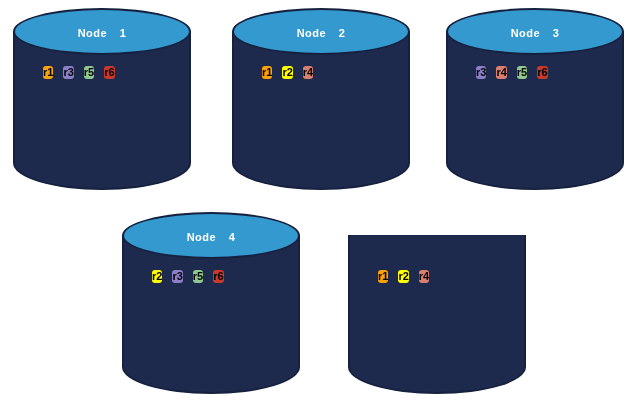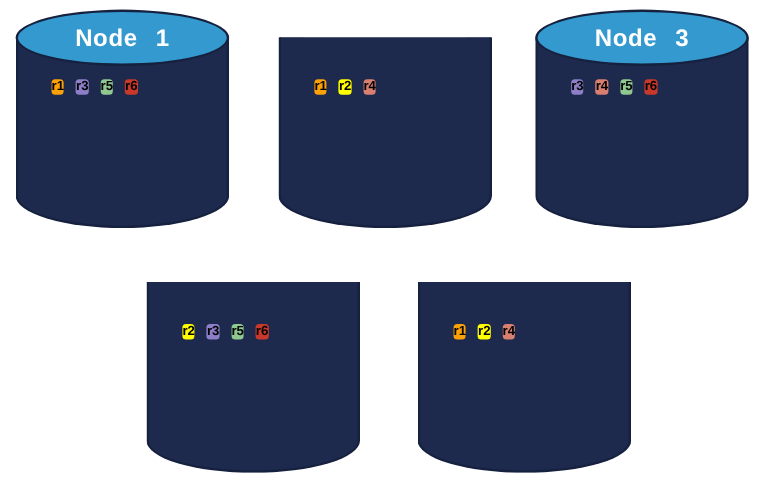--- a/index.html
+++ b/index.html
@@ -34,21 +34,21 @@
     background: var(--cyl-top, #3399ce);
     border: 2px solid var(--cyl-outline, #16213f);
     border-radius: 50%;
     display: flex;
     align-items: center;
     justify-content: center;
     z-index: 2;
   }
   .node-title {
     color: var(--title-color, #ffffff);
-    font-size: 20px;
+    font-size: 11px;
     font-weight: bold;
     letter-spacing: 0.5px;
     word-spacing: 9px;
     padding-top: 2px;
     white-space: nowrap;
   }
   .rows {
     position: absolute;
     left: 30px; right: 30px;
     top: 58px;
@@ -81,40 +81,46 @@
       </div>
       <div class="rows">
         <div class="row" style="background: rgb(252, 161, 8);">r1</div>
         <div class="row" style="background: rgb(140, 127, 200);">r3</div>
         <div class="row" style="background: rgb(143, 201, 143);">r5</div>
         <div class="row" style="background: rgb(200, 57, 43);">r6</div>
       </div>
     </div>
     <div class="node" style="left: 232px; top: 8px;">
       <div class="cyl-body"></div>
+      <div class="cyl-top">
+        <span class="node-title">Node 2</span>
+      </div>
       <div class="rows">
         <div class="row" style="background: rgb(252, 161, 8);">r1</div>
         <div class="row" style="background: rgb(255, 255, 0);">r2</div>
         <div class="row" style="background: rgb(217, 127, 112);">r4</div>
       </div>
     </div>
     <div class="node" style="left: 446px; top: 8px;">
       <div class="cyl-body"></div>
       <div class="cyl-top">
         <span class="node-title">Node 3</span>
       </div>
       <div class="rows">
         <div class="row" style="background: rgb(140, 127, 200);">r3</div>
         <div class="row" style="background: rgb(217, 127, 112);">r4</div>
         <div class="row" style="background: rgb(143, 201, 143);">r5</div>
         <div class="row" style="background: rgb(200, 57, 43);">r6</div>
       </div>
     </div>
     <div class="node" style="left: 122px; top: 212px;">
       <div class="cyl-body"></div>
+      <div class="cyl-top">
+        <span class="node-title">Node 4</span>
+      </div>
       <div class="rows">
         <div class="row" style="background: rgb(255, 255, 0);">r2</div>
         <div class="row" style="background: rgb(140, 127, 200);">r3</div>
         <div class="row" style="background: rgb(143, 201, 143);">r5</div>
         <div class="row" style="background: rgb(200, 57, 43);">r6</div>
       </div>
     </div>
     <div class="node" style="left: 348px; top: 212px;">
       <div class="cyl-body"></div>
       <div class="rows">

